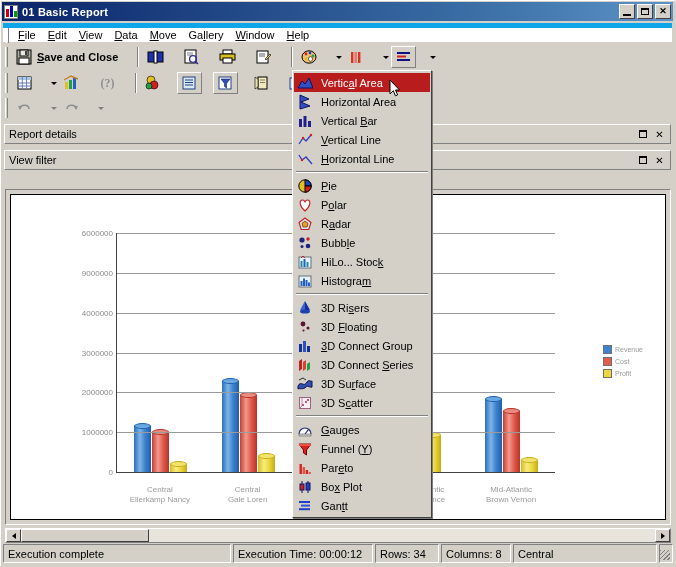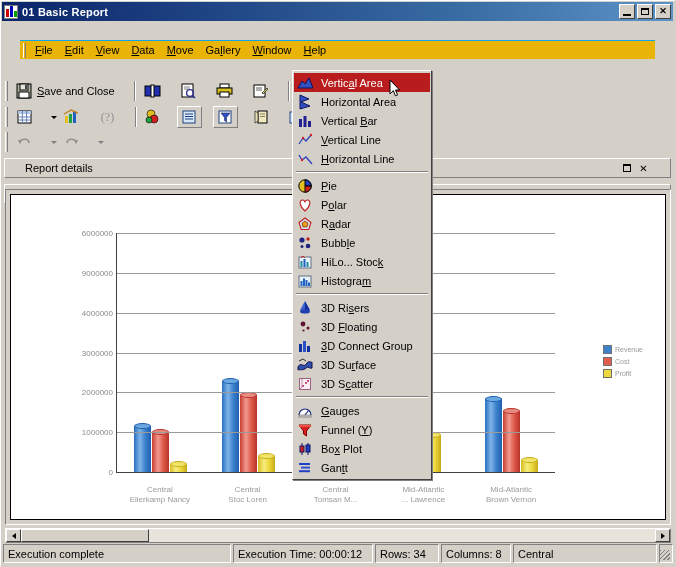--- a/index.html
+++ b/index.html
@@ -54,24 +54,24 @@
     font-size: 9px; line-height: 13px; text-align: center;
     color: #000;
   }
   .win-btn span { position:absolute; left:0; right:0; }
   .wb-min span { bottom: 2px; height: 2px; background: #000; left: 3px; right: 3px; }
   .wb-max span { top: 3px; bottom: 3px; left: 3px; right: 3px; border: 1px solid #000; border-top-width: 2px; }
   .wb-close { font-family: "Liberation Sans", sans-serif; font-weight: bold; }
 
   
   .menubar {
-    height: 19px; margin: 19px;
+    height: 19px; margin: 2px;
     display: flex; align-items: center;
-    background: #eab308;
-    border-top: 1px solid #0ea5e9;
+    background: #ffffff;
+    border-top: 5px solid #0ea5e9;
     padding-left: 2px;
   }
   .grip { width: 3px; height: 15px; border-left: 1px solid #ffffff; border-right: 1px solid #808080; margin: 0 3px 0 1px; }
   .menu-item {
     padding: 2px 6px; font-size: 11px; color: #000;
     cursor: default; white-space: nowrap;
   }
   .menu-item u { text-decoration: underline; }
 
   
@@ -81,42 +81,42 @@
     background: #d4d0c8;
     padding-left: 2px;
   }
   .tb-sep { width: 2px; height: 20px; border-left: 1px solid #808080; border-right: 1px solid #ffffff; margin: 0 4px; }
   .tb-grip { width: 3px; height: 20px; border-left: 1px solid #ffffff; border-right: 1px solid #808080; margin: 0 4px 0 1px; }
   .tb-btn {
     height: 22px; min-width: 23px;
     display: flex; align-items: center; justify-content: center;
     padding: 0 3px; margin-right: 11px;
     border: 1px solid transparent;
-    cursor: default; position: relative;
+    cursor: default; position: relative; font-weight: bold;
   }
   .tb-btn.framed { border: 1px solid #ffffff; border-right-color:#808080; border-bottom-color:#808080; }
   .tb-label { font-size: 11px; margin-left: 4px; white-space: nowrap; }
   .tb-label u { text-decoration: underline; }
   .tb-arrow {
     width: 11px; height: 22px; display:flex; align-items:center; justify-content:center;
     border: 1px solid transparent; cursor: default;
   }
   .tb-arrow:after { content: ""; border-left: 3px solid transparent; border-right: 3px solid transparent; border-top: 3px solid #000; display:block; }
   .tb-arrow.disabled:after { border-top-color: #808080; }
 
   .ico { width: 17px; height: 16px; position: relative; display:inline-block; }
 
   
   .panel-hdr {
     height: 20px; margin: 2px 3px 0 3px;
     background: #d4d0c8;
     border: 1px solid #ffffff;
     border-right-color: #808080; border-bottom-color: #808080;
     display: flex; align-items: center;
-    padding: 0 20px;
+    padding: 0 4px;
     font-size: 11px;
   }
   .panel-hdr .ph-title { flex: 1 1 auto; }
   .ph-btn { width: 13px; height: 13px; margin-left: 4px; display:flex; align-items:center; justify-content:center; font-size:10px; cursor:default; }
   .ph-sq { width: 8px; height: 8px; border: 1px solid #000; border-top-width: 2px; }
 
   
   .chart-wrap {
     position: absolute;
     left: 4px; top: 188px;
@@ -544,21 +544,21 @@
           <div class="gridline" style="top: 0%;"></div>
           <div class="ytick" style="top: 0%;">6000000</div>
         </div>
       <div class="xlabels" id="xlabels">
           <div class="xlab">
             <div>Central</div>
             <div>Ellerkamp Nancy</div>
           </div>
           <div class="xlab">
             <div>Central</div>
-            <div>Stoc Loren</div>
+            <div>Gale Loren</div>
           </div>
           <div class="xlab">
             <div>Central</div>
             <div>Tomsan M...</div>
           </div>
           <div class="xlab">
             <div>Mid-Atlantic</div>
             <div>... Lawrence</div>
           </div>
           <div class="xlab">
@@ -707,20 +707,28 @@
       <div class="gm-item">
         <span class="gm-ico"><svg width="16" height="16" viewBox="0 0 16 16">
             <rect x="2" y="6" width="3" height="8" fill="#1030a0"></rect>
             <rect x="6" y="3" width="3" height="11" fill="#2a50c8"></rect>
             <rect x="10" y="8" width="3" height="6" fill="#1030a0"></rect>
           </svg></span>
         <span><u>3</u>D Connect Group</span>
       </div>
       <div class="gm-item">
         <span class="gm-ico"><svg width="16" height="16" viewBox="0 0 16 16">
+            <path d="M2 4 L5 2 L5 12 L2 14 Z" fill="#c02020"></path>
+            <path d="M6 5 L9 3 L9 12 L6 14 Z" fill="#e04030"></path>
+            <path d="M10 7 L13 5 L13 12 L10 14 Z" fill="#20a040"></path>
+          </svg></span>
+        <span>3D Connect <u>S</u>eries</span>
+      </div>
+      <div class="gm-item">
+        <span class="gm-ico"><svg width="16" height="16" viewBox="0 0 16 16">
             <path d="M1 10 C4 4, 7 12, 10 6 C12 3, 14 6, 15 5 L15 11 C13 12, 11 9, 9 11 C6 14, 3 12, 1 13 Z" fill="#3050b0" stroke="#101040"></path>
             <path d="M2 4 L6 2 L9 4" stroke="#000" fill="none" stroke-width=".8"></path>
           </svg></span>
         <span>3D Su<u>r</u>face</span>
       </div>
       <div class="gm-item">
         <span class="gm-ico"><svg width="16" height="16" viewBox="0 0 16 16">
             <rect x="2.5" y="2.5" width="11" height="11" fill="#f8f0f4" stroke="#a06080"></rect>
             <circle cx="6" cy="10" r="1" fill="#c02060"></circle>
             <circle cx="9" cy="7" r="1" fill="#c02060"></circle>
@@ -740,20 +748,29 @@
       </div>
       <div class="gm-item">
         <span class="gm-ico"><svg width="16" height="16" viewBox="0 0 16 16">
             <path d="M2 3 L14 3 L9.5 9 L9.5 14 L6.5 12 L6.5 9 Z" fill="#d82020" stroke="#800000"></path>
             <rect x="2" y="3" width="12" height="2" fill="#f05040"></rect>
           </svg></span>
         <span>Funnel (<u>Y</u>)</span>
       </div>
       <div class="gm-item">
         <span class="gm-ico"><svg width="16" height="16" viewBox="0 0 16 16">
+            <rect x="2.5" y="4" width="2.4" height="10" fill="#d82020"></rect>
+            <rect x="5.6" y="7" width="2.4" height="7" fill="#e85040"></rect>
+            <rect x="8.7" y="10" width="2.4" height="4" fill="#d82020"></rect>
+            <rect x="11.8" y="12" width="2" height="2" fill="#e85040"></rect>
+          </svg></span>
+        <span>Par<u>e</u>to</span>
+      </div>
+      <div class="gm-item">
+        <span class="gm-ico"><svg width="16" height="16" viewBox="0 0 16 16">
             <line x1="5" y1="2" x2="5" y2="14" stroke="#101060" stroke-width="1"></line>
             <rect x="3" y="5" width="4" height="6" fill="#d02020" stroke="#101060"></rect>
             <line x1="11" y1="2" x2="11" y2="14" stroke="#101060" stroke-width="1"></line>
             <rect x="9" y="4" width="4" height="7" fill="#2040c0" stroke="#101060"></rect>
           </svg></span>
         <span>Bo<u>x</u> Plot</span>
       </div>
       <div class="gm-item">
         <span class="gm-ico"><svg width="16" height="16" viewBox="0 0 16 16">
             <rect x="2" y="3" width="11" height="2" fill="#2040c8"></rect>

